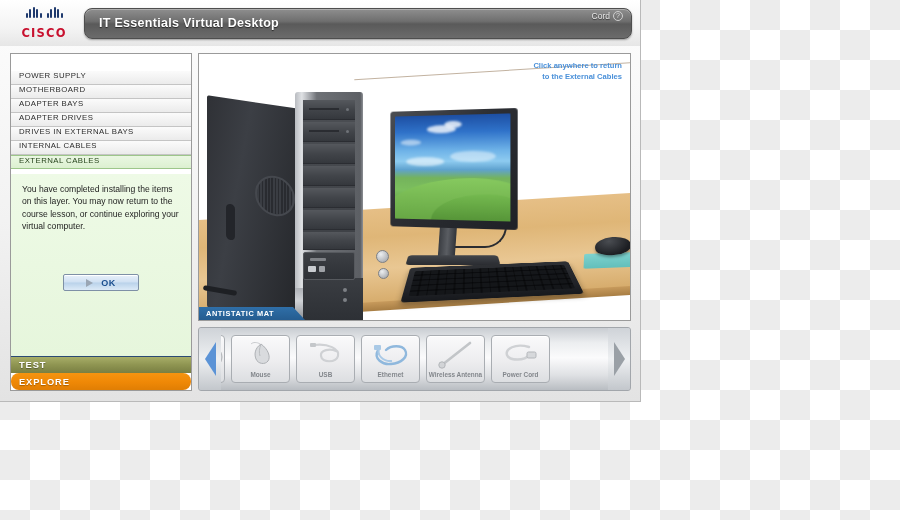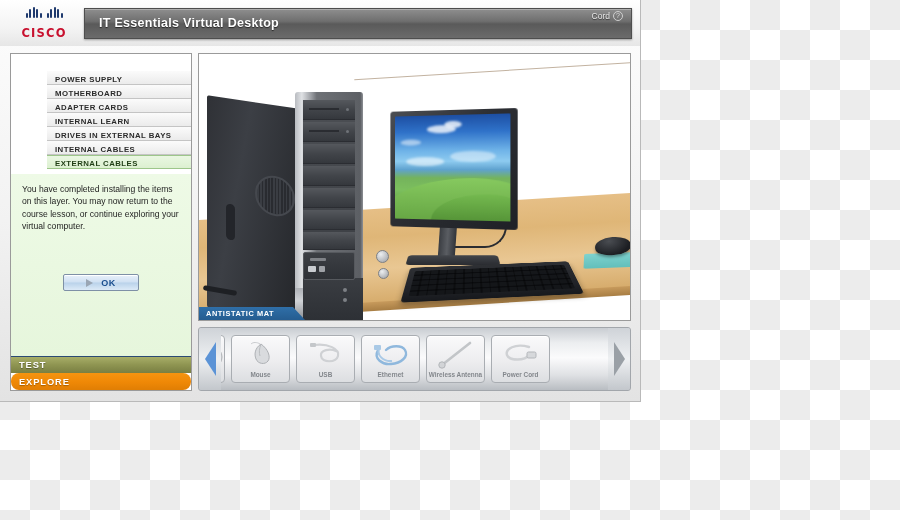--- a/index.html
+++ b/index.html
@@ -29,42 +29,42 @@
   #logo { position:absolute; left:10px; top:7px; width:68px; height:33px;
     display:flex; flex-direction:column; align-items:center; justify-content:space-between; }
   .logo-bars { display:flex; align-items:flex-end; gap:1.5px; height:11px; }
   .logo-bars i { display:block; width:2px; background:#1f3a6e; border-radius:1px; }
   .lb1{height:5px}.lb2{height:9px}.lb3{height:11px}
   .lb-sp { width:2.5px; background:transparent !important; }
   .logo-word { font-size:11.5px; font-weight:bold; color:#c8102e; letter-spacing:1.2px;
     margin-top:2px; font-family:"DejaVu Sans", sans-serif; }
 
   #titlebar { position:absolute; left:84px; top:8px; width:548px; height:31px;
-    border-radius:0; border:1px solid #4e4e4e;
+    border-radius:8px; border:1px solid #4e4e4e;
     background:linear-gradient(180deg,#8e8e8e 0%,#6f6f6f 42%,#5a5a5a 52%,#6b6b6b 100%);
     box-shadow:inset 0 1px 0 rgba(255,255,255,.30), 0 1px 2px rgba(0,0,0,.35); }
   #titlebar .app-title { position:absolute; left:14px; top:7px; font-size:12.5px;
     font-weight:bold; color:#ffffff; letter-spacing:.3px;
     text-shadow:0 1px 1px rgba(0,0,0,.6); }
   #help { position:absolute; right:8px; top:2px; display:flex; align-items:center; gap:3px; }
   #help .help-label { font-size:8.5px; color:#e8e8e8; text-shadow:0 1px 1px rgba(0,0,0,.55); }
   .help-circle { width:10px; height:10px; border-radius:50%; border:1px solid #cfcfcf;
     color:#dcdcdc; font-size:7px; line-height:8px; text-align:center; }
 
   
   #sidebar { position:absolute; left:10px; top:53px; width:182px; height:338px;
     background:#ffffff; border:1px solid #9a9a9a; }
   .sb-header { height:17px; display:flex; align-items:center; padding-left:8px;
     color:#fff; font-size:10px; font-weight:bold; letter-spacing:.7px; }
   .sb-learn { background:linear-gradient(180deg,#4a75a8 0%,#2f5party 0%,#2d5party 0%,#26507f 55%,#1d4170 100%); }
   .sb-learn { background:linear-gradient(180deg,#4a77ab 0%,#2c5party 1%,#27527f 55%,#1c4070 100%); }
-  .sb-item { height:14px; display:flex; align-items:flex-end; padding-left:8px;
-    font-size:7.8px; font-weight:bold; color:#2b2b2b; letter-spacing:.45px;
+  .sb-item { height:14px; display:flex; align-items:flex-start; padding-left:8px;
+    font-size:7.8px; font-weight:normal; color:#2b2b2b; letter-spacing:.45px;
     background:linear-gradient(180deg,#fbfbfb 0%,#ebebeb 100%);
-    border-bottom:1px solid #c4c4c4;margin-left:36px; }
+    border-bottom:1px solid #c4c4c4; }
   .sb-item.active { background:linear-gradient(180deg,#eaf7e2 0%,#dcf0d0 100%);
     border-top:1px solid #9dc68a; border-bottom:1px solid #9dc68a; color:#1f3d14; }
   #infopanel { position:absolute; left:0; right:0; top:119px; bottom:34px;
     background:linear-gradient(180deg,#eefae6 0%,#e6f6dc 100%);
     border-top:1px solid #ffffff; }
   #infotext { padding:9px 11px 0 11px; font-size:8.6px; line-height:12.3px; color:#1e1e1e; }
   #okwrap { position:absolute; left:0; right:0; top:100px; display:flex; justify-content:center; }
   #okbtn { width:76px; height:17px; border:1px solid #7e90a6; border-radius:2px;
     background:linear-gradient(180deg,#e9f1fa 0%,#cfe0f2 48%,#b9d2ea 52%,#dceaf7 100%);
     display:flex; align-items:center; justify-content:center; gap:8px;
@@ -262,24 +262,24 @@
       <span>LEARN</span>
     </div>
 
     <div class="sb-item">
       <span>POWER SUPPLY</span>
       </div>
     <div class="sb-item">
       <span>MOTHERBOARD</span>
       </div>
     <div class="sb-item">
-      <span>ADAPTER CARDS</span>
-      </div>
-    <div class="sb-item">
-      <span>INTERNAL LEARN</span>
+      <span>ADAPTER BAYS</span>
+      </div>
+    <div class="sb-item">
+      <span>ADAPTER DRIVES</span>
       </div>
     <div class="sb-item">
       <span>DRIVES IN EXTERNAL BAYS</span>
       </div>
     <div class="sb-item">
       <span>INTERNAL CABLES</span>
       </div>
     <div class="sb-item active">
       <span>EXTERNAL CABLES</span>
       </div>
@@ -358,20 +358,21 @@
         </div>
       </div>
     </div>
 
     <div class="kbd">
         <span class="keys"></span>
       </div>
     <div class="pad"></div>
     <div class="mouse"></div>
 
+    <div id="hint">Click anywhere to return to the External Cables</div>
 
     <div id="mat">
       <span>ANTISTATIC MAT</span>
     </div>
   </div>
 
   <div id="tray">
 
     <div class="arrow-btn left">
       <span class="arr l"></span>

